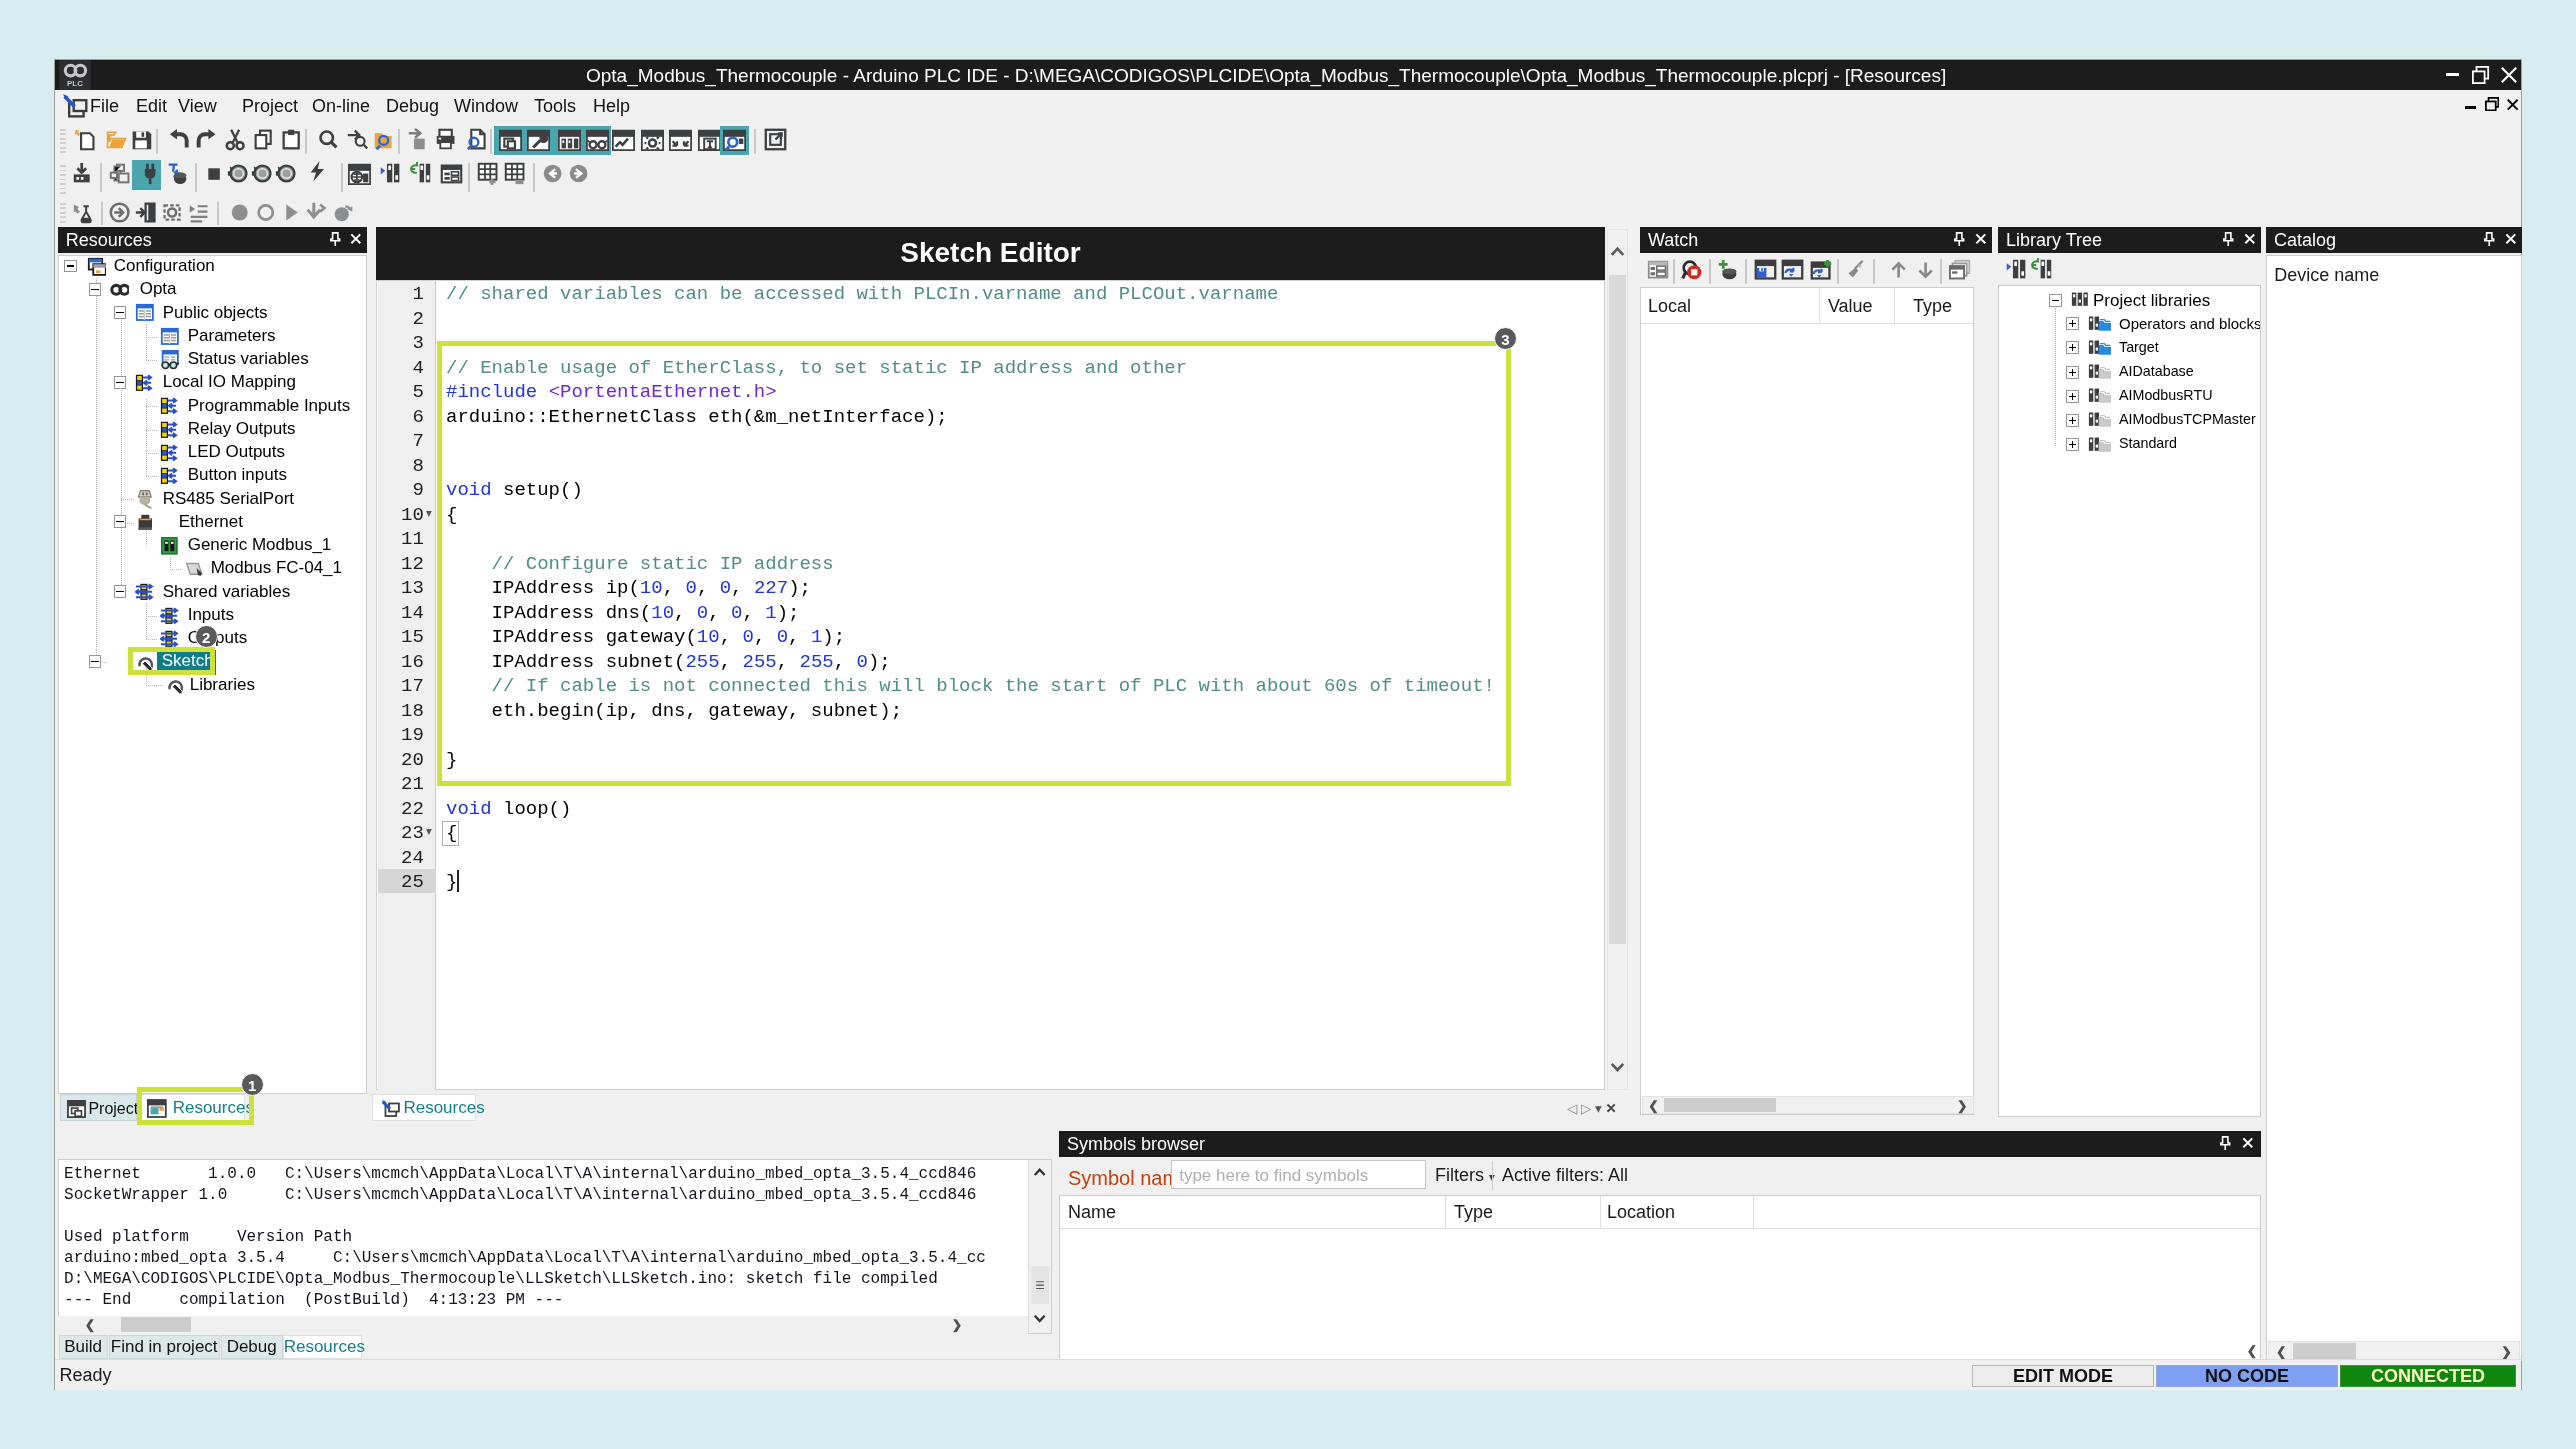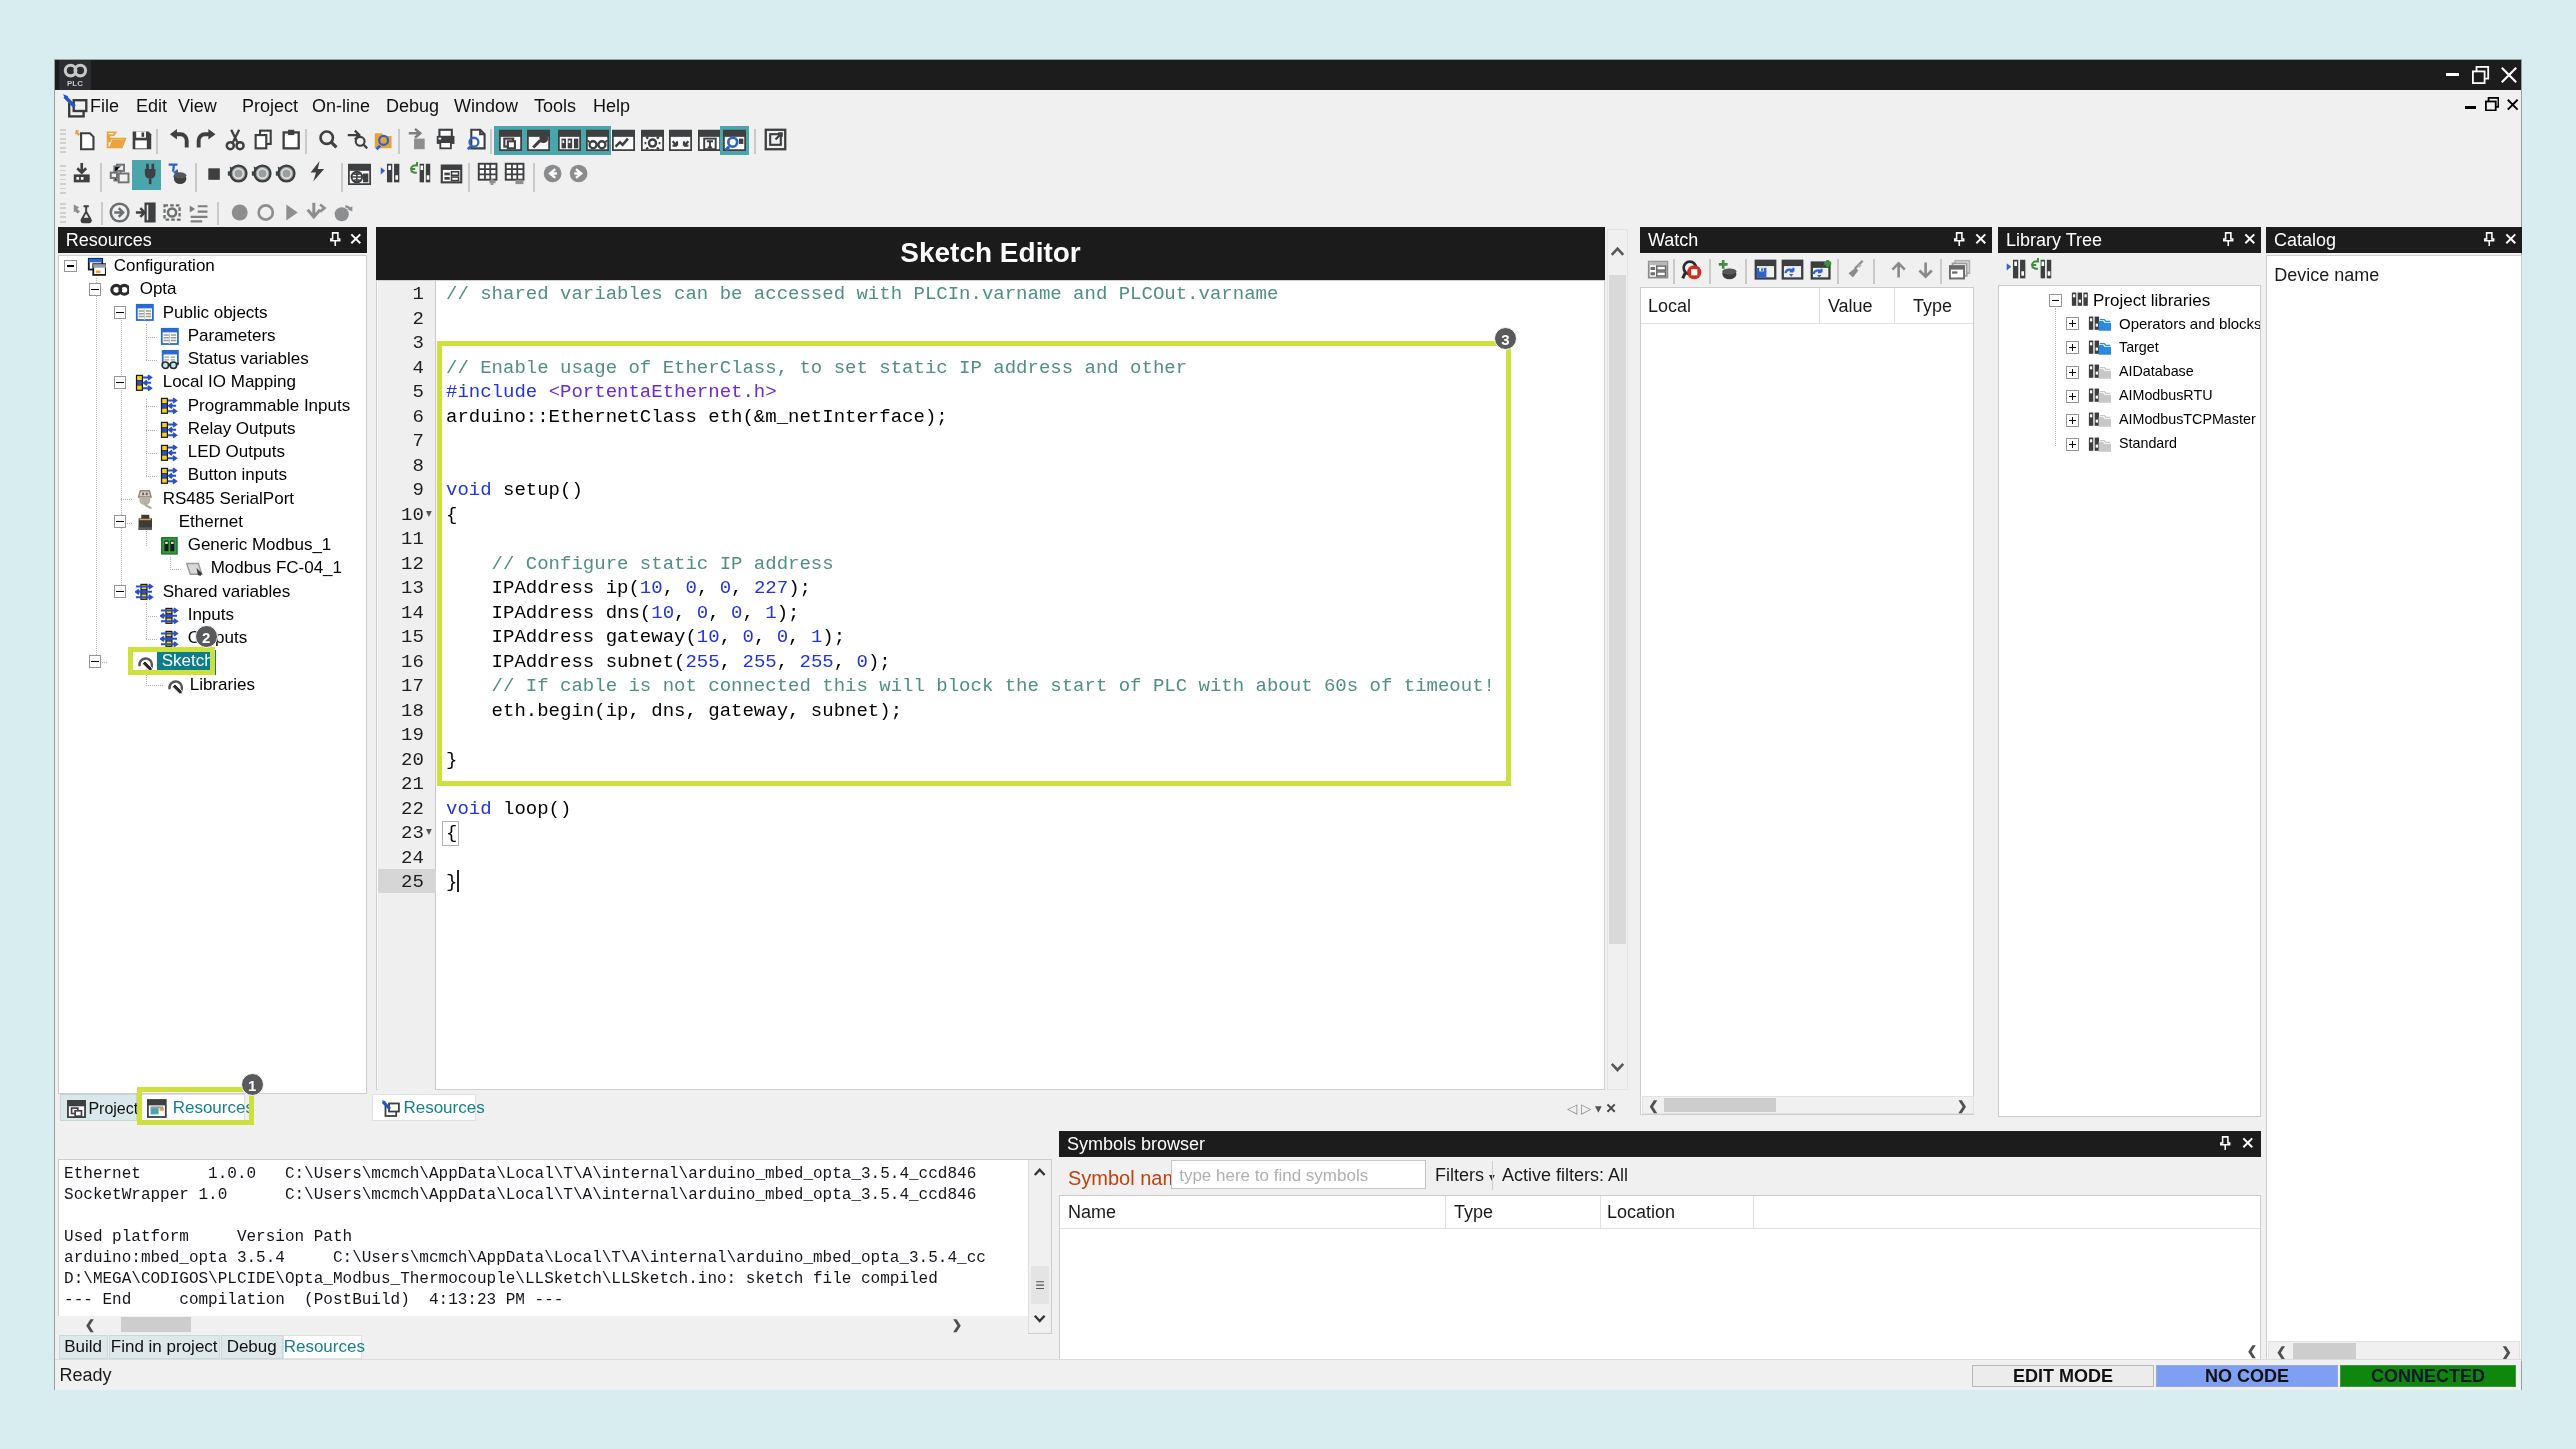--- a/index.html
+++ b/index.html
@@ -48,20 +48,21 @@
     </svg>
     <div class="abs" style="left:2391px;top:13.4px;width:13.4px;height:2.7px;background:#fff"></div>
     <svg class="icon" style="left:2417px;top:6.3px" width="18" height="18" viewBox="0 0 20 20">
         <rect x="5" y="1" width="13" height="13" fill="none" stroke="#fff" stroke-width="2"></rect>
         <rect x="1" y="6" width="13" height="13" fill="#1c1c1c" stroke="#fff" stroke-width="2"></rect>
       </svg>
     <svg class="icon" style="left:2445px;top:6.3px" width="18" height="18" viewBox="0 0 20 20">
         <path d="M2 2 L18 18 M18 2 L2 18" stroke="#fff" stroke-width="2.4"></path>
       </svg>
   </div>
+  <div id="titletext">Opta_Modbus_Thermocouple - Arduino PLC IDE - D:\MEGA\CODIGOS\PLCIDE\Opta_Modbus_Thermocouple\Opta_Modbus_Thermocouple.plcprj - [Resources]</div>
   <div id="menubar">
     <svg class="icon" style="left:7.2px;top:2.7px" width="27" height="27" viewBox="0 0 30 30">
       <rect x="8" y="12" width="16" height="14" fill="none" stroke="#3a3a3a" stroke-width="2.6"></rect>
       <rect x="13" y="8" width="14" height="12" fill="#f0f0f0" stroke="#3a3a3a" stroke-width="2.6"></rect>
       <path d="M3 4 L14 15" stroke="#2456c4" stroke-width="4"></path>
       <path d="M1 1 L7 4 L4 7 Z" fill="#2456c4"></path>
     </svg>
     <div class="menuitem" style="left:35px">File</div>
     <div class="menuitem" style="left:81px">Edit</div>
     <div class="menuitem" style="left:123px">View</div>
@@ -933,16 +934,16 @@
         <div class="vline" style="left:540px;top:0;height:33px;background:#e0e0e0"></div>
         <div class="vline" style="left:693px;top:0;height:33px;background:#e0e0e0"></div>
       </div>
       <div class="arr" style="position:absolute;right:2.7px;bottom:3.6px;font-size:12.5px;font-weight:bold">❮</div>
     </div>
   </div>
   <div id="statusbar" style="position:absolute;left:0;top:1299px;width:2466px;height:31px;background:#f0f0f0;border-top:0.9px solid #dcdcdc">
     <span style="position:absolute;left:4.5px;top:5.4px;font-size:18px;color:#1a1a1a">Ready</span>
     <div style="position:absolute;left:1917px;top:4.5px;width:182px;height:22.4px;background:#ececec;border:0.9px solid #b8b8b8;text-align:center;font-size:18px;font-weight:bold;color:#111;line-height:20.6px">EDIT MODE</div>
     <div style="position:absolute;left:2101px;top:4.5px;width:182px;height:22.4px;background:#7e9ff2;border:0.9px solid #95a8e0;text-align:center;font-size:18px;font-weight:bold;color:#111;line-height:20.6px">NO CODE</div>
-    <div style="position:absolute;left:2285px;top:4.5px;width:176px;height:22.4px;background:#0f870f;border:0.9px solid #3a9a3a;text-align:center;font-size:18px;font-weight:bold;color:#0f172a;line-height:20.6px">CONNECTED</div>
+    <div style="position:absolute;left:2285px;top:4.5px;width:176px;height:22.4px;background:#0f870f;border:0.9px solid #3a9a3a;text-align:center;font-size:18px;font-weight:bold;color:#fef9c3;line-height:20.6px">CONNECTED</div>
   </div>
 </div>
 
 
 </body></html>

